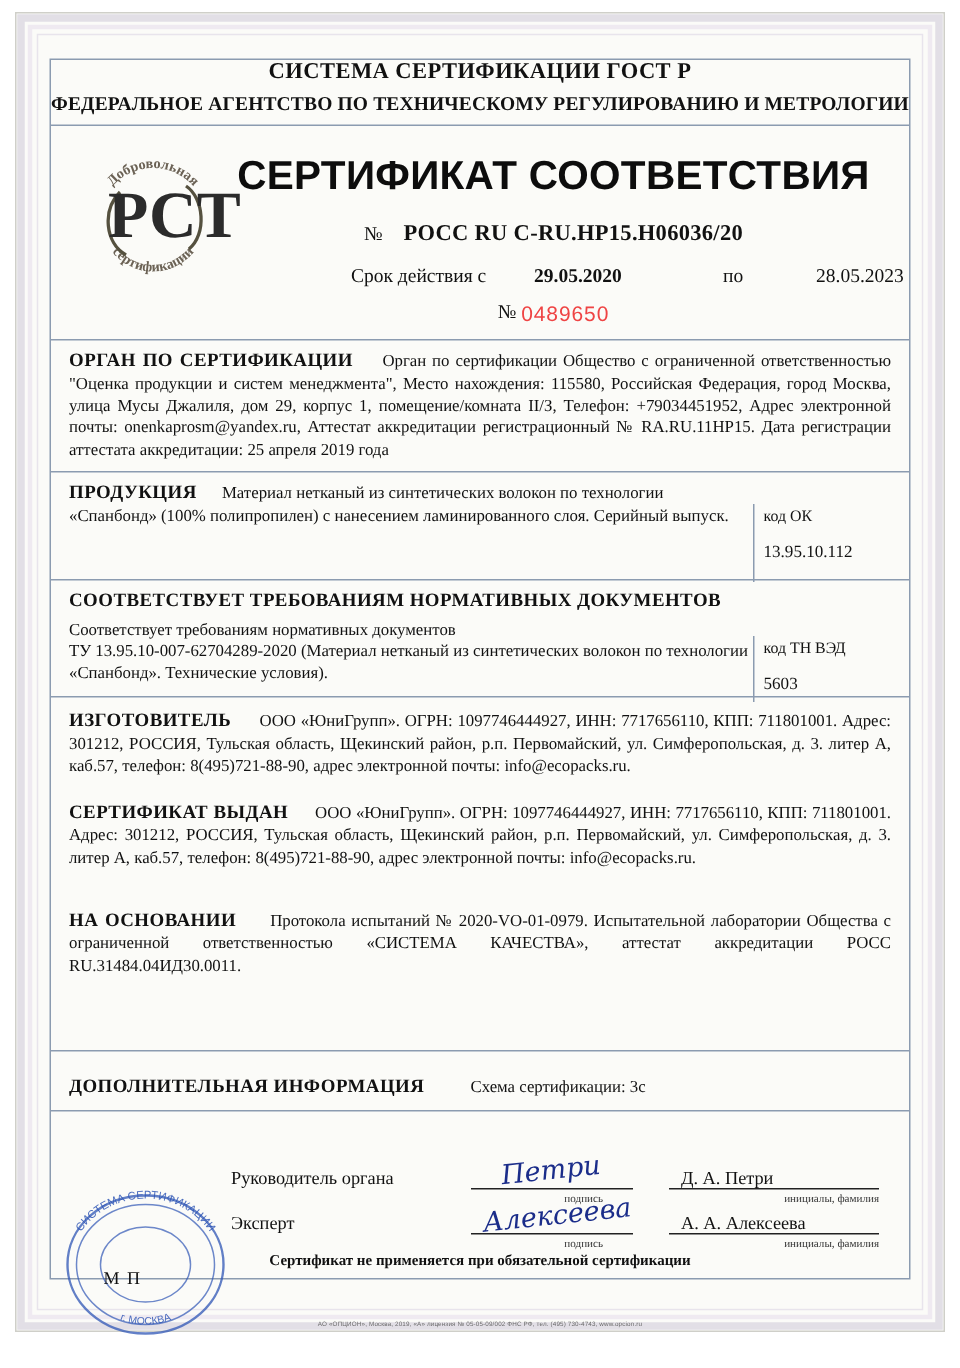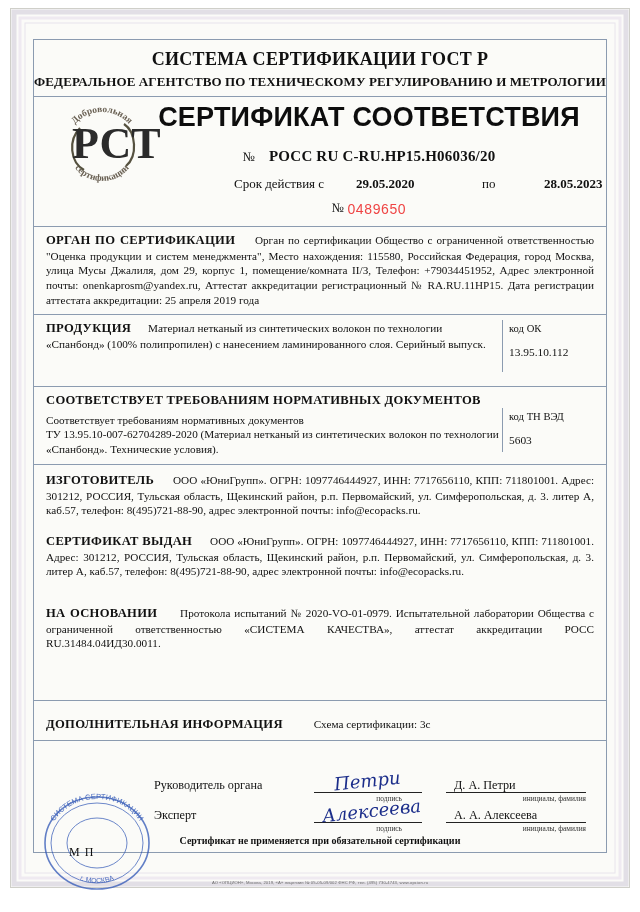--- a/index.html
+++ b/index.html
@@ -41,24 +41,23 @@
     box-sizing: border-box;
   }
 
   
   .hdr {
     position: absolute;
     left: 0; right: 0; top: 0;
     text-align: center;
   }
   .hdr-line1 {
-    font-size: 18px;
+    font-size: 15px;
     font-weight: bold;
     letter-spacing: .3px;
-    margin-top: 9px;
   }
   .hdr-line2 {
     font-size: 13px;
     font-weight: bold;
     letter-spacing: .1px;
     margin-top: 4px;
   }
   .hdr-rule {
     height: 1px;
     background: #8b9bb0;
@@ -92,21 +91,21 @@
   .validity {
     position: absolute;
     left: 110px;
     top: 136px;
     right: 12px;
     font-size: 13px;
   }
   .validity .v-from-lbl { position: absolute; left: 90px; top: 0; }
   .validity .v-from { position: absolute; left: 212px; top: 0; font-weight: bold; }
   .validity .v-to-lbl { position: absolute; left: 338px; top: 0; }
-  .validity .v-to { position: absolute; left: 400px; top: 0; font-weight: bold; }
+  .validity .v-to { position: absolute; left: 400px; top: 0; font-weight: normal; }
 
   .regnum {
     position: absolute;
     left: 110px;
     top: 160px;
     right: 12px;
     text-align: center;
     font-size: 13px;
   }
   .regnum .num {
@@ -163,20 +162,21 @@
 
   .body-text { text-align: justify; }
 
   
   .codebox {
     position: absolute;
     border-left: 1px solid #8b9bb0;
     box-sizing: border-box;
     padding: 3px 6px;
     font-size: 11px;
+    margin-top: 16px;
   }
   .codebox .cb-title { font-size: 10.6px; }
   .codebox .cb-val { margin-top: 12px; font-size: 11.4px; }
   .sig-role { position: absolute; font-size: 12.2px; }
   .sig-line {
     position: absolute;
     border-bottom: 1px solid #222;
     height: 0;
   }
   .sig-cap {

